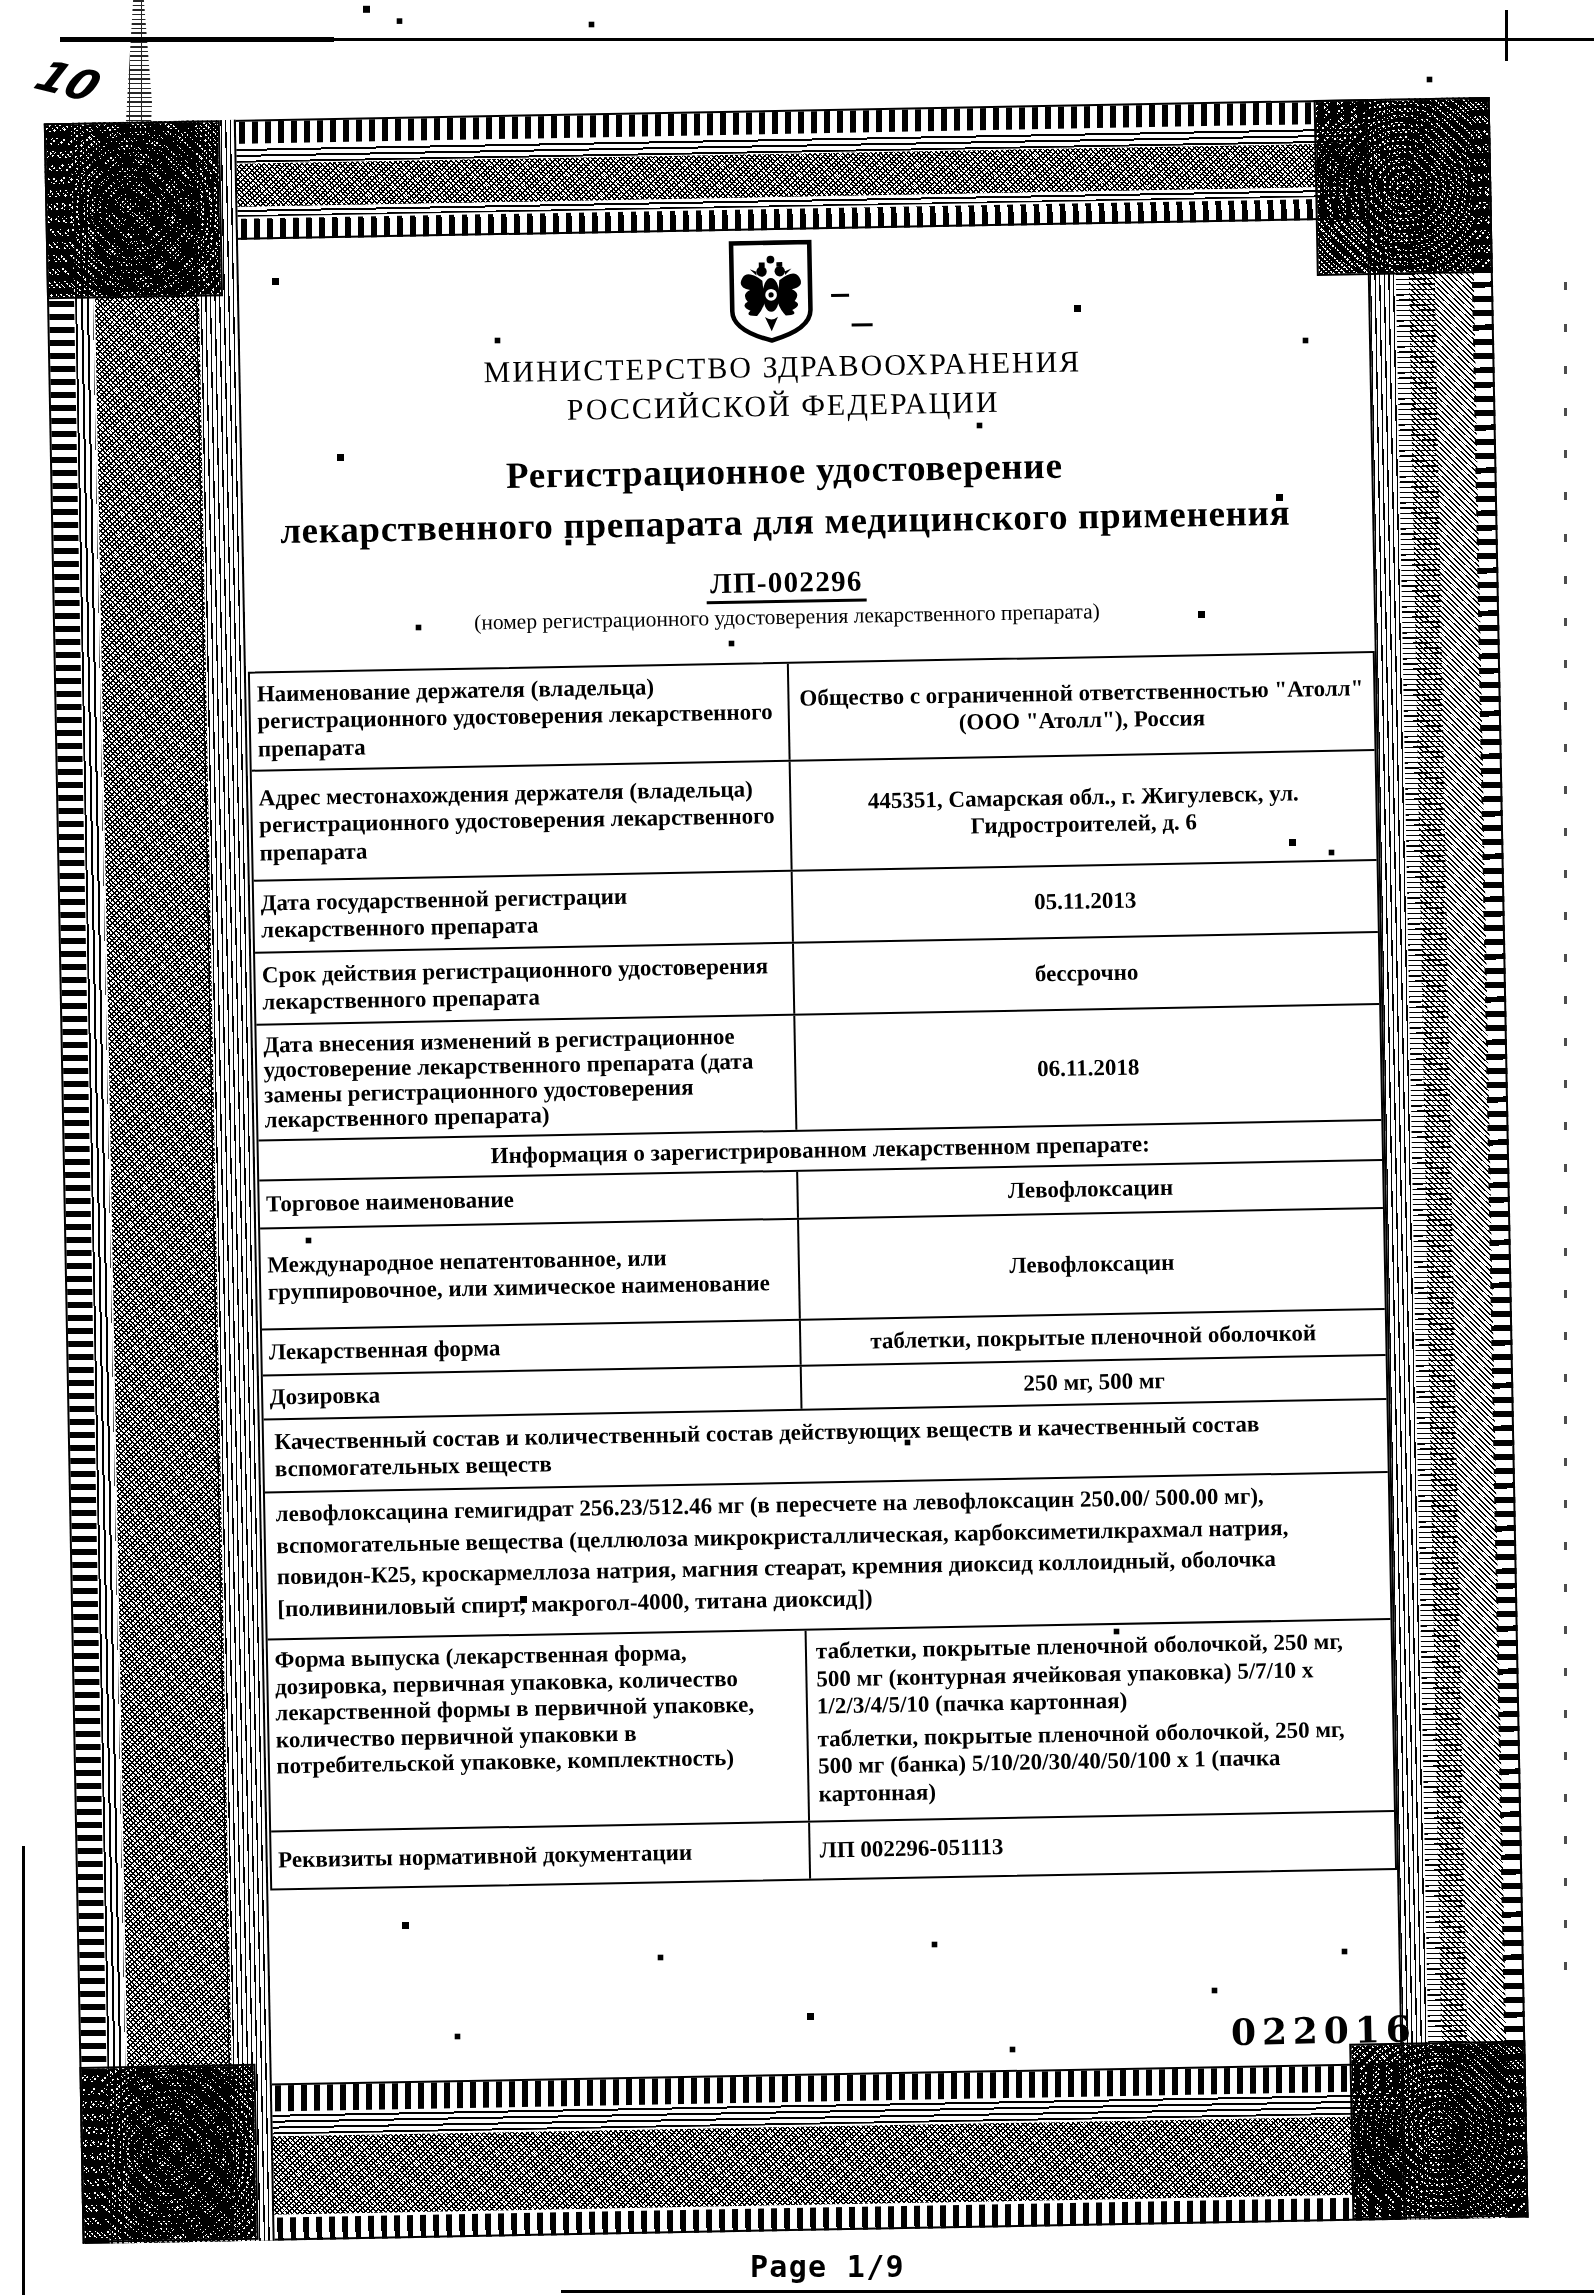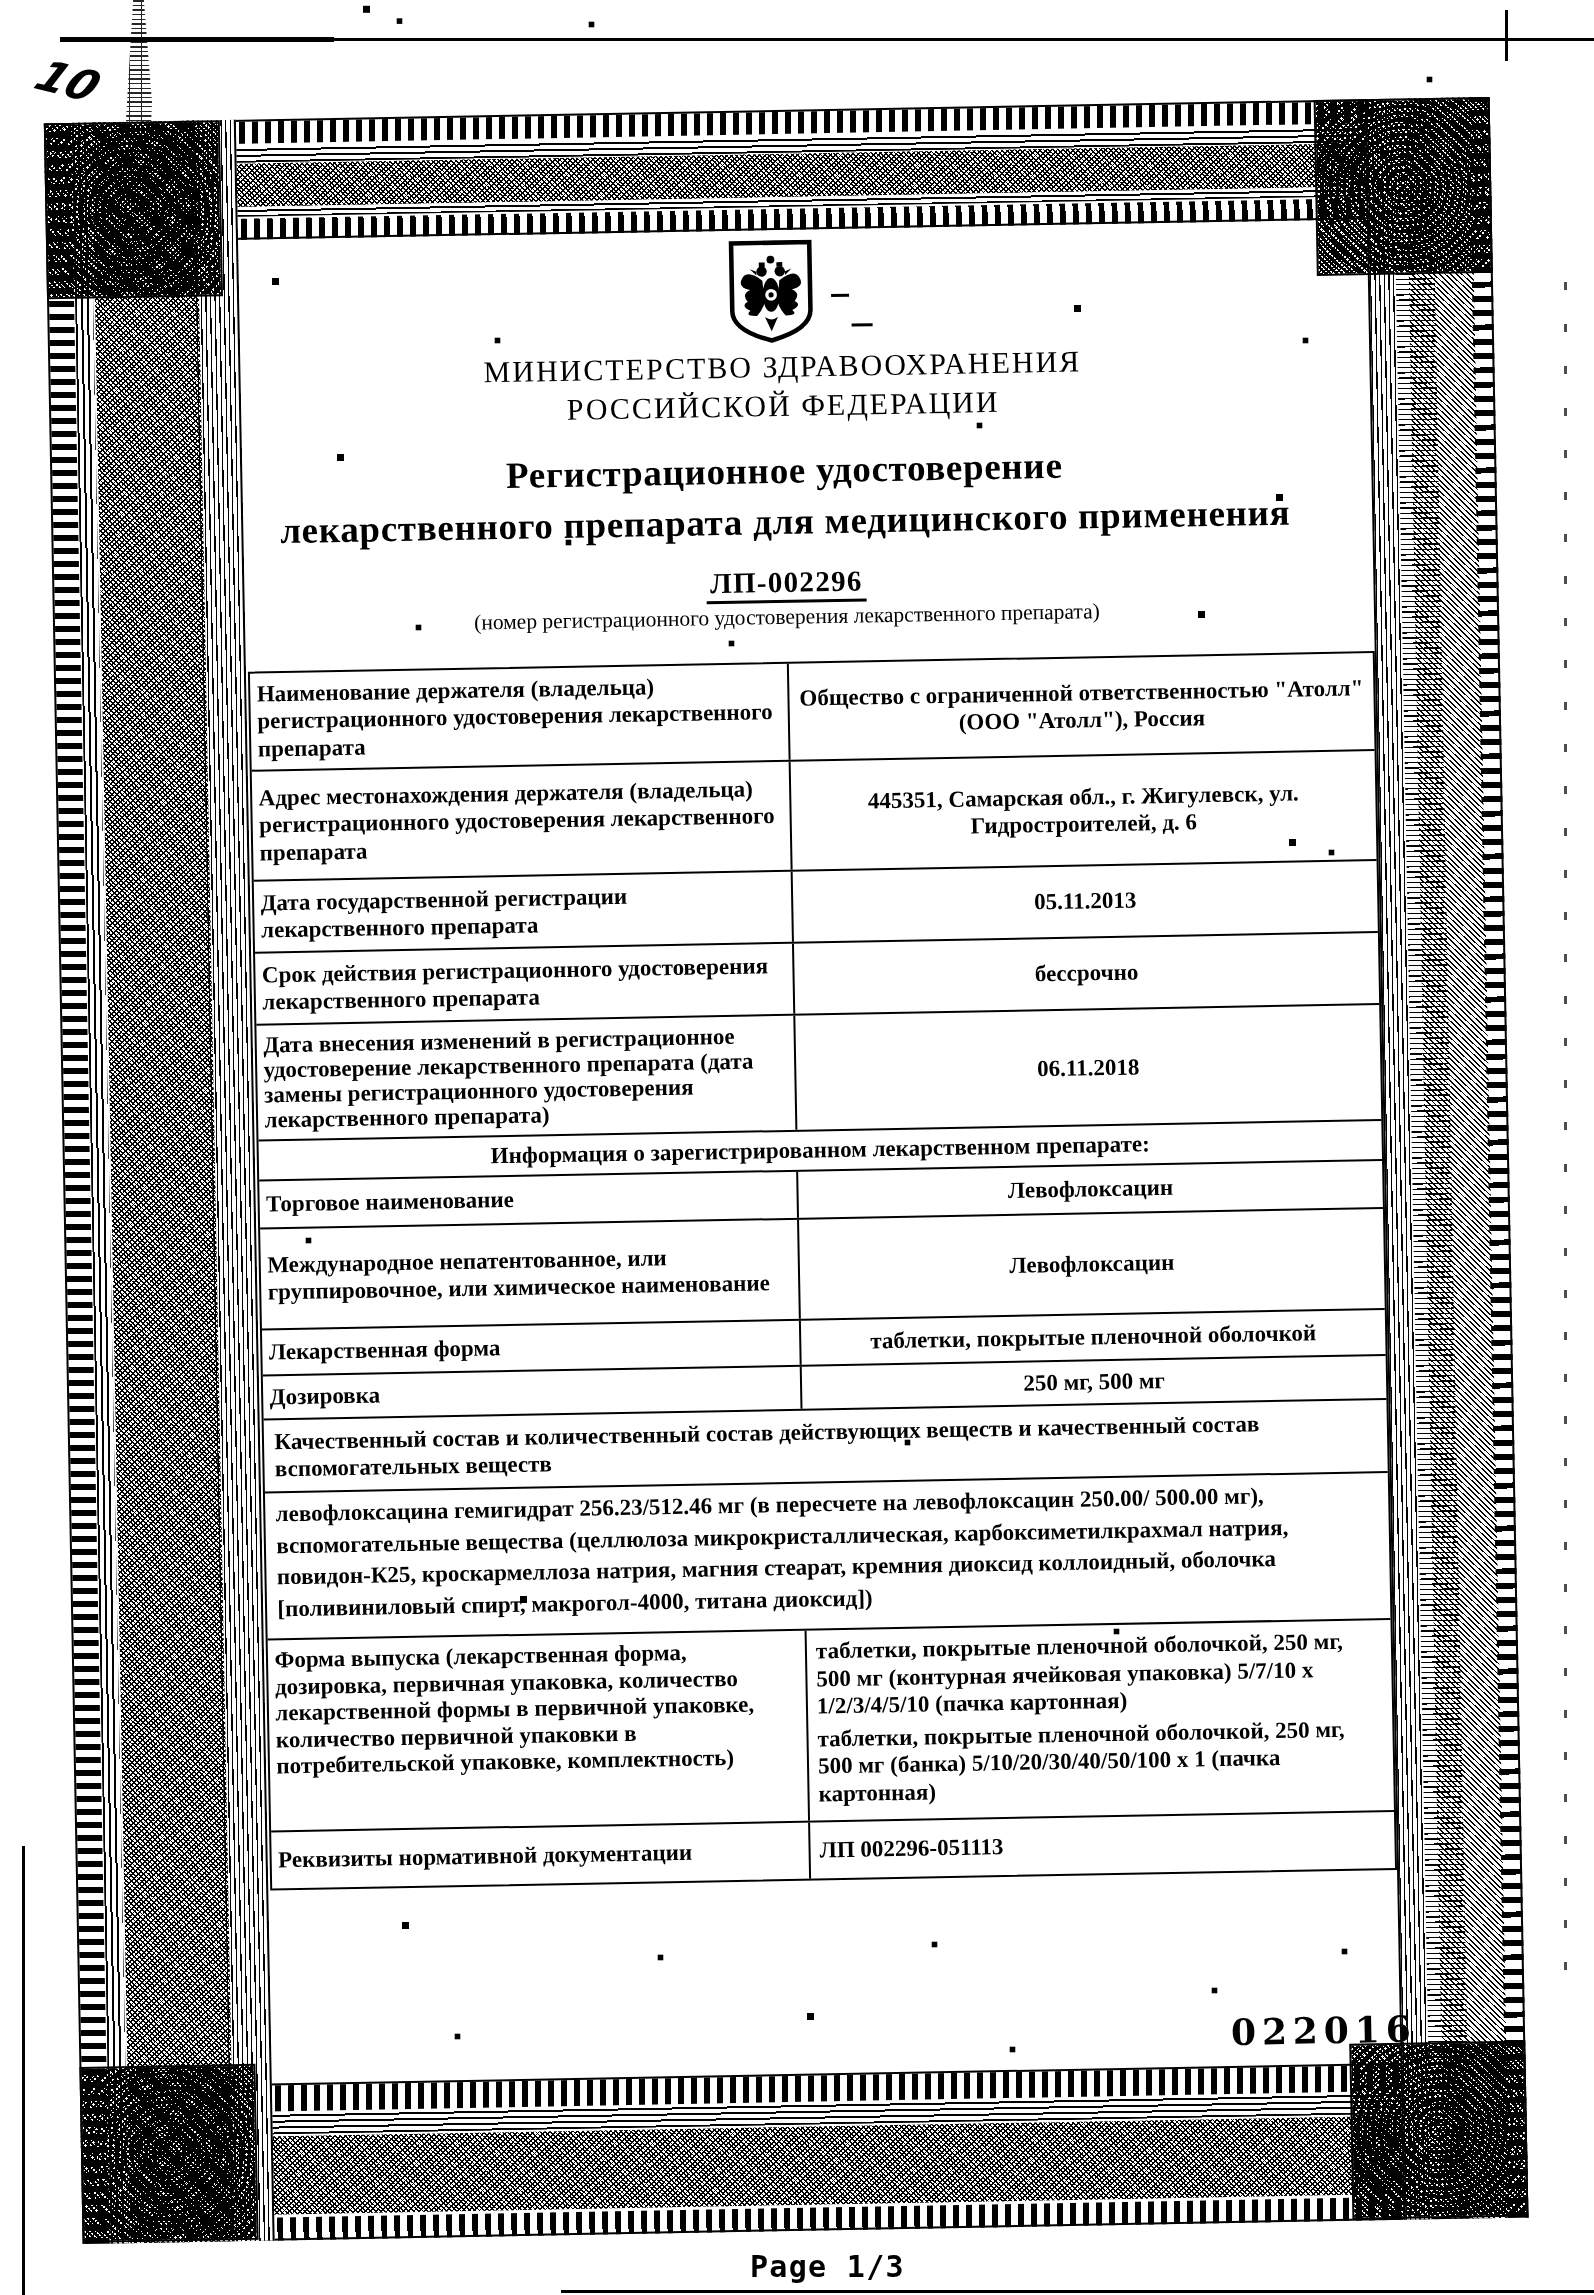--- a/index.html
+++ b/index.html
@@ -260,15 +260,15 @@
       </div>
       <div class="trow r-docs">
         <div class="tl">Реквизиты нормативной документации</div>
         <div class="tv">ЛП 002296-051113</div>
       </div>
     </div>
 
     <div class="stamp">022016</div>
   </div>
 
-  <div class="pagefooter">Page 1/3</div>
+  <div class="pagefooter">Page 1/9</div>
 </div>
 
 
 </body></html>

